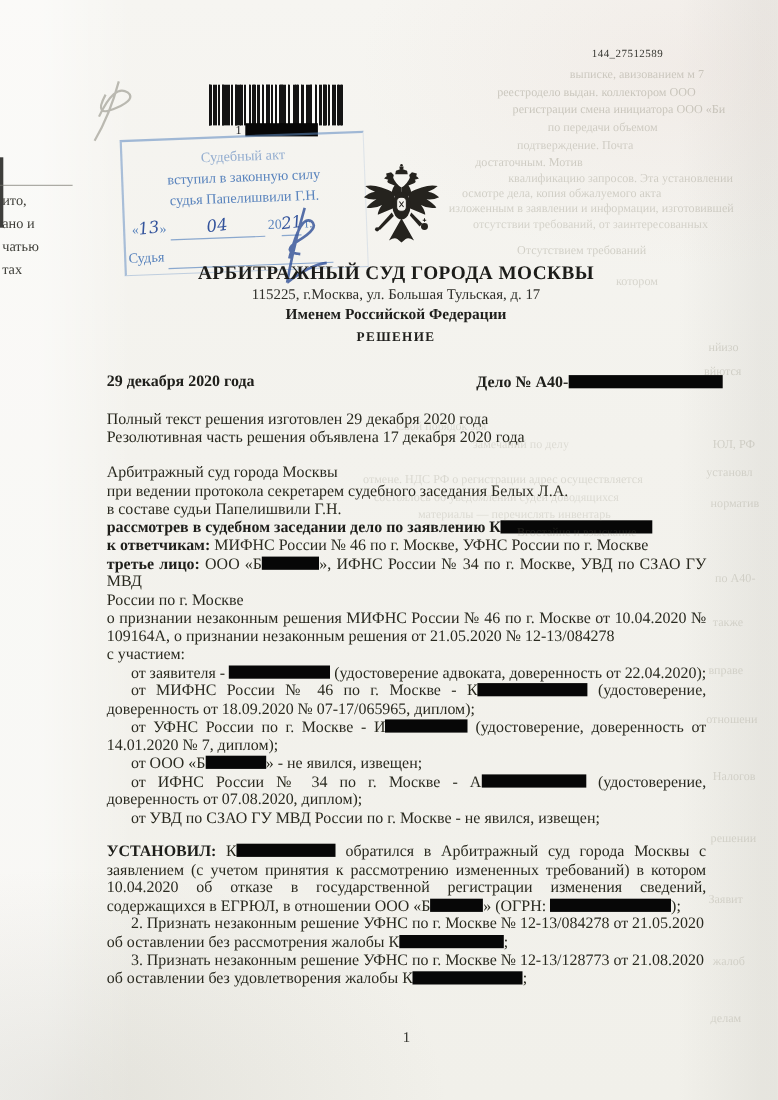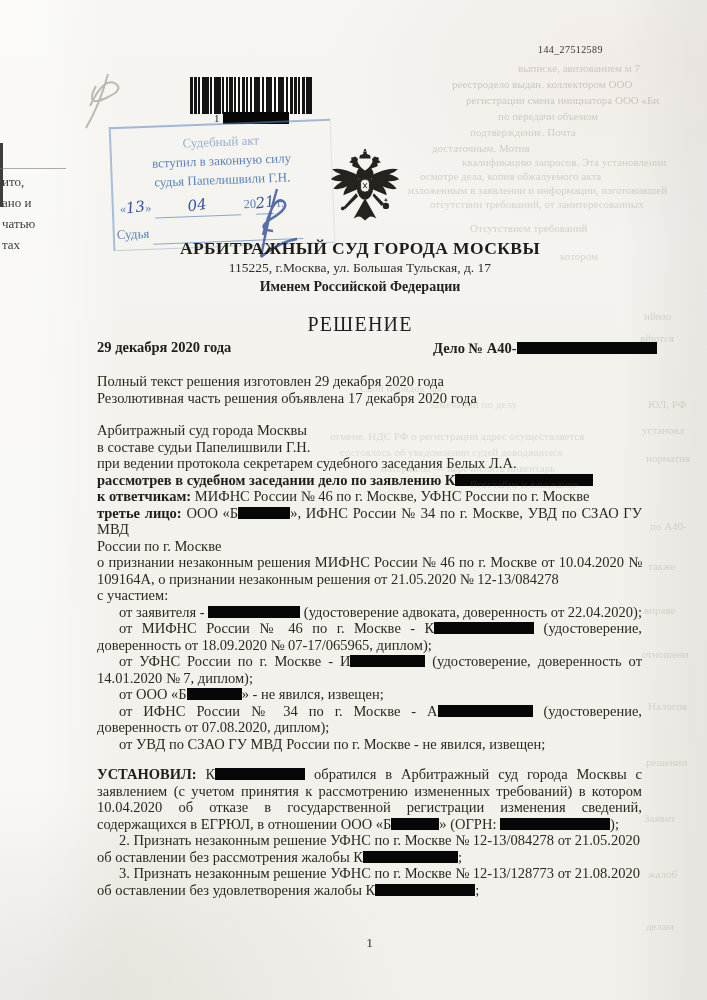--- a/index.html
+++ b/index.html
@@ -18,21 +18,21 @@
     background-image:
       repeating-linear-gradient(90deg,#141414 0 2px,rgba(0,0,0,0) 2px 4px),
       repeating-linear-gradient(90deg,#141414 0 1px,rgba(0,0,0,0) 1px 6px),
       repeating-linear-gradient(90deg,#141414 0 3px,rgba(0,0,0,0) 3px 13px);}
   .barcode-caption{position:absolute;left:214px;top:112px;font-size:11px;color:#222;}
   .barcode-redaction{display:inline-block;width:66px;height:12px;background:#070707;vertical-align:-2px;margin-left:3px;}
   .header{position:absolute;left:80px;top:238px;width:560px;text-align:center;line-height:1.16;}
   .court-name{font-size:17.5px;font-weight:bold;letter-spacing:.4px;color:#1c1c19;}
   .court-address,.court-url{font-size:13.5px;margin-top:2px;color:#2e2e29;}
   .in-the-name{font-size:14px;font-weight:bold;margin-top:3px;color:#1f1f1c;}
-  .decision-word{font-size:20px;font-weight:normal;letter-spacing:1.2px;margin-top:18px;color:#1f1f1c;}
+  .decision-word{font-size:12px;font-weight:bold;letter-spacing:1.2px;margin-top:5px;color:#1f1f1c;}
   
   .case-date{position:absolute;left:97px;top:339px;font-size:14.5px;font-weight:bold;color:#20201c;}
   .case-no{position:absolute;left:433px;top:340px;font-size:14.5px;font-weight:bold;color:#20201c;white-space:nowrap;}
   .case-no .red{vertical-align:-1px;}
   
   .body-text{position:absolute;left:97px;top:373px;width:545px;font-size:14.5px;line-height:16.5px;color:#29291f;}
   .bline{white-space:normal;}
   .bline.j{text-align:justify;text-align-last:justify;}
   .bline.ind{padding-left:22px;}
   .bline b{font-weight:bold;color:#1e1e1a;}
@@ -131,22 +131,22 @@
   </div>
 
   <div class="case-date">29 декабря 2020 года</div>
   <div class="case-no"><span>Дело № А40-</span><span class="red" style="width:140px;"></span></div>
 
   <div class="body-text" id="body-text">
       <div class="bline"><span>Полный текст решения изготовлен 29 декабря 2020  года</span></div>
       <div class="bline"><span>Резолютивная часть решения объявлена 17 декабря 2020  года</span></div>
       <div style="height: 16px;"></div>
       <div class="bline"><span>Арбитражный суд города Москвы</span></div>
+      <div class="bline"><span>при ведении протокола секретарем судебного заседания Белых Л.А.</span></div>
       <div class="bline"><span>в составе судьи Папелишвили Г.Н.</span></div>
-      <div class="bline"><span>при ведении протокола секретарем судебного заседания Белых Л.А.</span></div>
       <div class="bline"><b>рассмотрев в судебном заседании дело по заявлению К</b><span class="red" style="width: 138px;"></span></div>
       <div class="bline"><b>к ответчикам:</b><span> МИФНС России № 46 по г. Москве, УФНС России по г. Москве</span></div>
       <div class="bline j"><b>третье лицо:</b><span> ООО «Б</span><span class="red" style="width: 52px;"></span><span>», ИФНС России № 34 по г. Москве, УВД по СЗАО ГУ</span></div>
       <div class="bline"><span>МВД</span></div>
       <div class="bline"><span>России по г. Москве</span></div>
       <div class="bline j"><span>о признании незаконным решения МИФНС России № 46 по г. Москве от 10.04.2020 №</span></div>
       <div class="bline"><span>109164А, о признании незаконным решения от 21.05.2020 № 12-13/084278</span></div>
       <div class="bline"><span>с участием:</span></div>
       <div class="bline ind"><span>от заявителя - </span><span class="red" style="width: 92px;"></span><span> (удостоверение адвоката, доверенность от 22.04.2020);</span></div>
       <div class="bline j ind"><span>от МИФНС России № 46 по г. Москве - К</span><span class="red" style="width: 100px;"></span><span> (удостоверение,</span></div>

